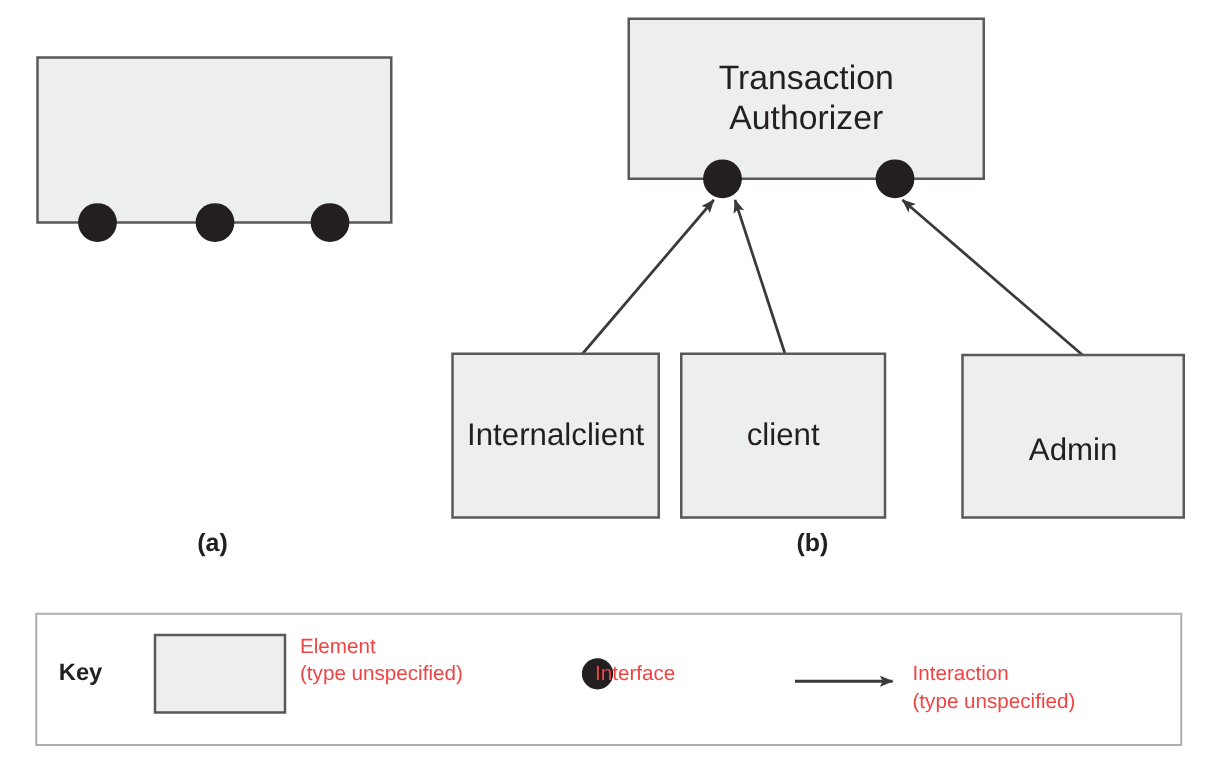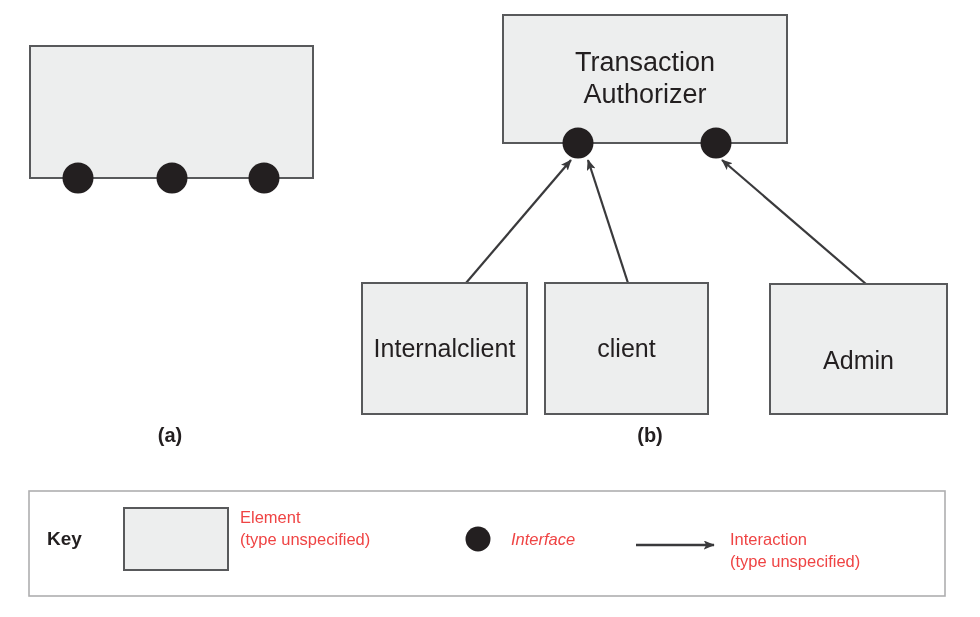--- a/index.html
+++ b/index.html
@@ -123,21 +123,21 @@
   <div class="fig-caption" style="left:130px; top:424px; width:80px;">(a)</div>
   <div class="fig-caption" style="left:610px; top:424px; width:80px;">(b)</div>
 
   <div class="key-word" style="left:47px; top:508px;margin-top:20px;">Key</div>
 
   <div class="legend-text" style="left:240px; top:506px;">
     <div>Element</div>
     <div>(type unspecified)</div>
   </div>
 
-  <div class="legend-text" style="left:511px; top:528px;font-style:italic;">
+  <div class="legend-text" style="left:476px; top:528px;">
     <div>Interface</div>
   </div>
 
   <div class="legend-text" style="left:730px; top:528px;">
     <div>Interaction</div>
     <div>(type unspecified)</div>
   </div>
 
 </div>
 

